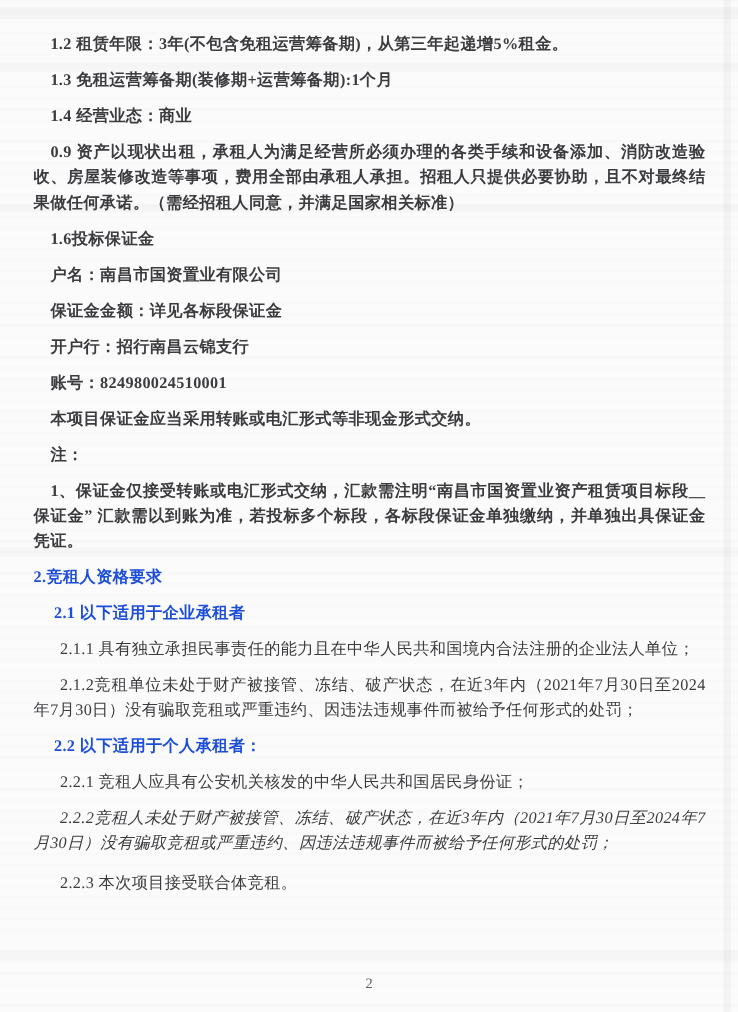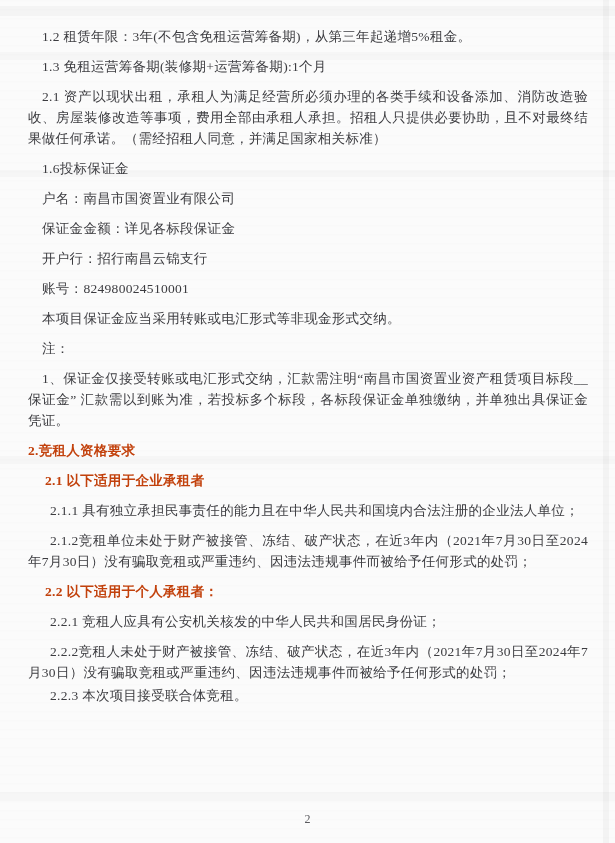--- a/index.html
+++ b/index.html
@@ -23,26 +23,26 @@
     padding: 26px 27px 0 28px;
     z-index: 2;
   }
   .doc p {
     margin: 0 0 9px 0;
     font-size: 13.5px;
     line-height: 21px;
     letter-spacing: 0.3px;
     text-align: justify;
   }
-  .doc p.item   { text-indent: 14px; }
+  .doc p.item   { text-indent: 14px; font-weight: bold; }
   .doc p.sub    { text-indent: 17px; }
   .doc p.subsub { text-indent: 22px; }
   .doc p.flush  { text-indent: 0; }
-  .doc p.bold   { font-weight: bold; color: #c2410c; }
-  .doc p.tight  { margin-bottom: 2px; }
+  .doc p.bold   { font-weight: bold; color: #1d4ed8; }
+  .doc p.tight  { margin-bottom: 12px; font-style: italic; }
   .footer {
     position: absolute;
     left: 0;
     bottom: 16px;
     width: 100%;
     text-align: center;
     font-size: 12px;
     color: #5a5a5e;
   }
   
@@ -79,21 +79,22 @@
 <div class="streak streak-2"></div>
 <div class="streak streak-3"></div>
 <div class="streak streak-4"></div>
 <div class="streak streak-5"></div>
 <div class="streak streak-right"></div>
 
 <div class="page">
   <div class="doc">
     <p class="item">1.2 租赁年限：3年(不包含免租运营筹备期)，从第三年起递增5%租金。</p>
     <p class="item">1.3 免租运营筹备期(装修期+运营筹备期):1个月</p>
-    <p class="item">2.1 资产以现状出租，承租人为满足经营所必须办理的各类手续和设备添加、消防改造验收、房屋装修改造等事项，费用全部由承租人承担。招租人只提供必要协助，且不对最终结果做任何承诺。（需经招租人同意，并满足国家相关标准）</p>
+    <p class="item">1.4 经营业态：商业</p>
+    <p class="item">0.9 资产以现状出租，承租人为满足经营所必须办理的各类手续和设备添加、消防改造验收、房屋装修改造等事项，费用全部由承租人承担。招租人只提供必要协助，且不对最终结果做任何承诺。（需经招租人同意，并满足国家相关标准）</p>
     <p class="item">1.6投标保证金</p>
     <p class="item">户名：南昌市国资置业有限公司</p>
     <p class="item">保证金金额：详见各标段保证金</p>
     <p class="item">开户行：招行南昌云锦支行</p>
     <p class="item">账号：824980024510001</p>
     <p class="item">本项目保证金应当采用转账或电汇形式等非现金形式交纳。</p>
     <p class="item">注：</p>
     <p class="item">1、保证金仅接受转账或电汇形式交纳，汇款需注明“南昌市国资置业资产租赁项目标段__保证金” 汇款需以到账为准，若投标多个标段，各标段保证金单独缴纳，并单独出具保证金凭证。</p>
     <p class="flush bold">2.竞租人资格要求</p>
     <p class="sub bold">2.1  以下适用于企业承租者</p>

